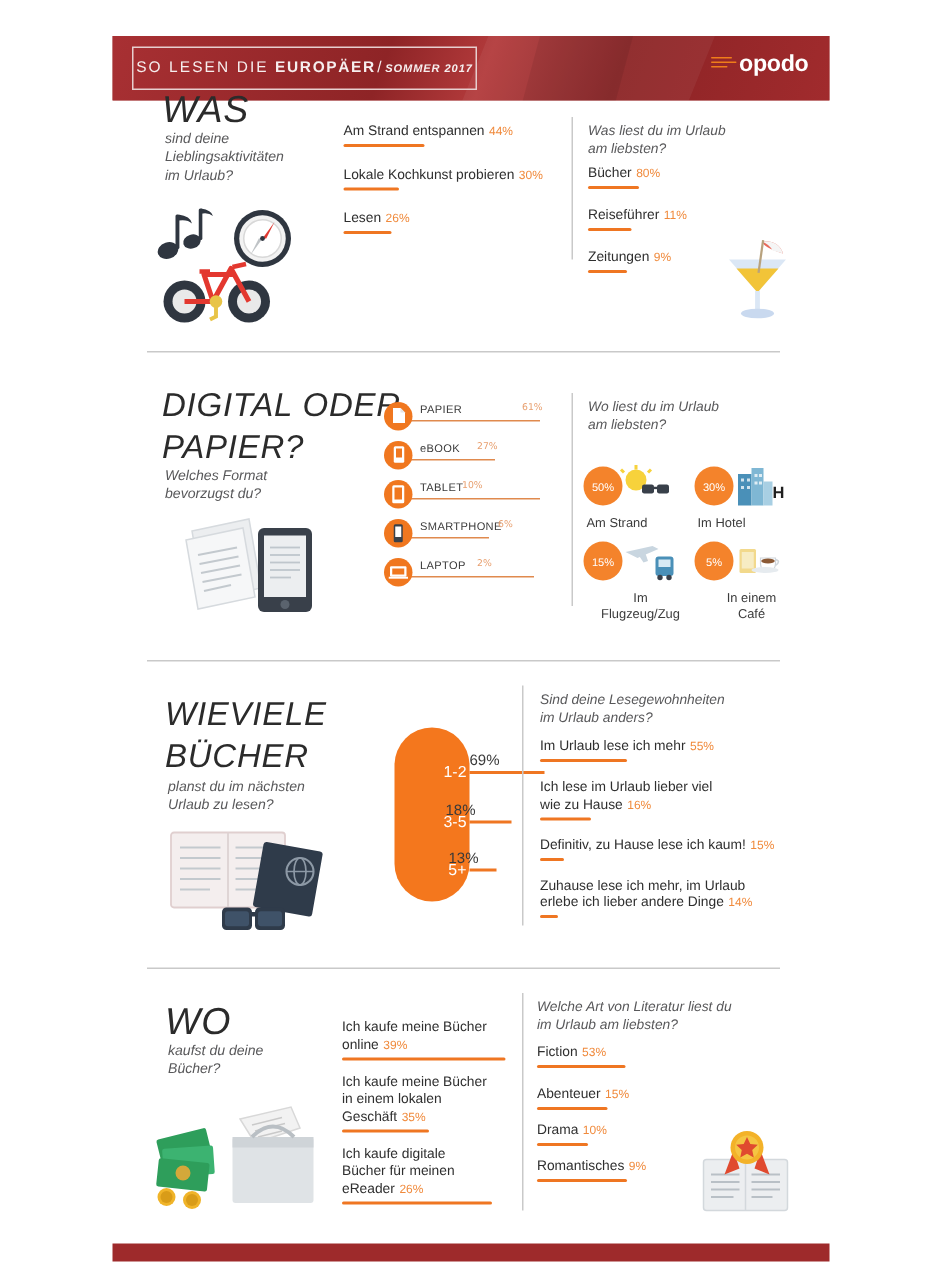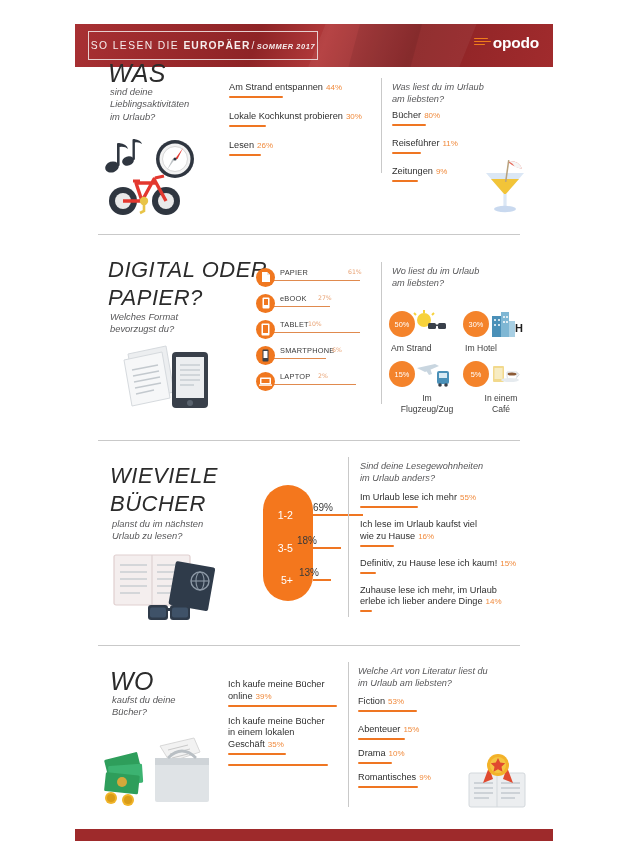--- a/index.html
+++ b/index.html
@@ -128,21 +128,21 @@
     font-family:"Liberation Sans", sans-serif;
     font-size:8.6px; color:#3c3c3c; line-height:10.5px; margin-top:5px;
   }
 
   
   .pill {
     position:absolute; width:50px; height:116px; border-radius:25px;
     background:#f4771d;
   }
   .pill .seg {
-    position:absolute; right:20px; color:#fff; font-size:10.6px;
+    position:absolute; right:2px; color:#fff; font-size:10.6px;
     font-family:"Liberation Sans", sans-serif;
   }
   .pillbar { position:absolute; height:1.9px; background:#ef7622; }
   .pillpct {
     position:absolute; font-family:"Liberation Sans", sans-serif;
     font-size:10px; color:#3a3a3a;
   }
 
   
   .ill { position:absolute; }
@@ -496,21 +496,21 @@
   <div class="vline" style="left:348px;top:5px;height:160px;"></div>
 
   <div style="position:absolute;left:360px;top:9px;width:170px;">
     <div class="qhead" style="white-space:pre-line;margin-bottom:8px;">Sind deine Lesegewohnheiten
 im Urlaub anders?</div>
     <div class="stat" style="margin-bottom:11px;">
       <div class="lbl wrap" style="white-space:pre-line;"><span>Im Urlaub lese ich mehr</span><span class="pct">55%</span></div>
       <div class="ubar" style="width:58px;"></div>
     </div>
     <div class="stat" style="margin-bottom:11px;">
-      <div class="lbl wrap" style="white-space:pre-line;"><span>Ich lese im Urlaub kaufst viel
+      <div class="lbl wrap" style="white-space:pre-line;"><span>Ich lese im Urlaub lieber viel
 wie zu Hause</span><span class="pct">16%</span></div>
       <div class="ubar" style="width:34px;"></div>
     </div>
     <div class="stat" style="margin-bottom:11px;">
       <div class="lbl wrap" style="white-space:pre-line;"><span>Definitiv, zu Hause lese ich kaum!</span><span class="pct">15%</span></div>
       <div class="ubar" style="width:16px;"></div>
     </div>
     <div class="stat">
       <div class="lbl wrap" style="white-space:pre-line;"><span>Zuhause lese ich mehr, im Urlaub
 erlebe ich lieber andere Dinge</span><span class="pct">14%</span></div>
@@ -558,20 +558,23 @@
 online</span><span class="pct">39%</span></div>
       <div class="ubar" style="width:109px;"></div>
     </div>
     <div class="stat" style="margin-bottom:9px;">
       <div class="lbl wrap" style="white-space:pre-line;"><span>Ich kaufe meine Bücher
 in einem lokalen
 Geschäft</span><span class="pct">35%</span></div>
       <div class="ubar" style="width:58px;"></div>
     </div>
     <div class="stat">
+      <div class="lbl wrap" style="white-space:pre-line;"><span>Ich kaufe digitale
+Bücher für meinen
+eReader</span><span class="pct">26%</span></div>
       <div class="ubar" style="width:100px;"></div>
     </div>
   </div>
 
   <div class="vline" style="left:348px;top:5px;height:145px;"></div>
 
   <div style="position:absolute;left:358px;top:9px;width:170px;">
     <div class="qhead" style="white-space:pre-line;margin-bottom:7px;">Welche Art von Literatur liest du
 im Urlaub am liebsten?</div>
     <div class="stat" style="margin-bottom:12px;">

